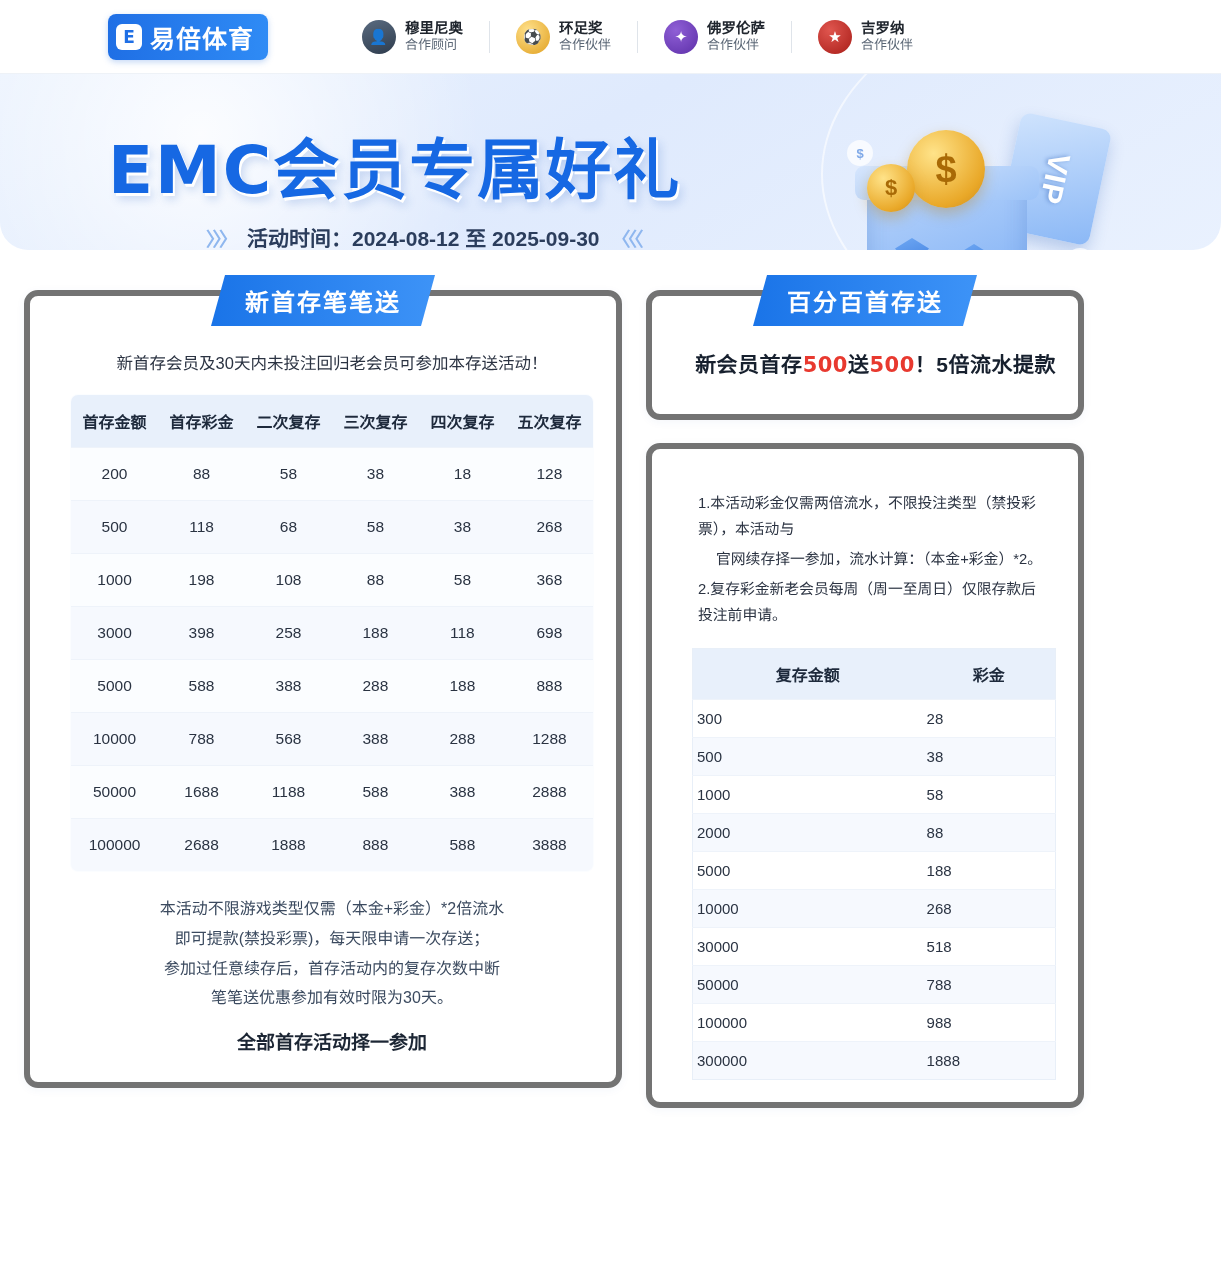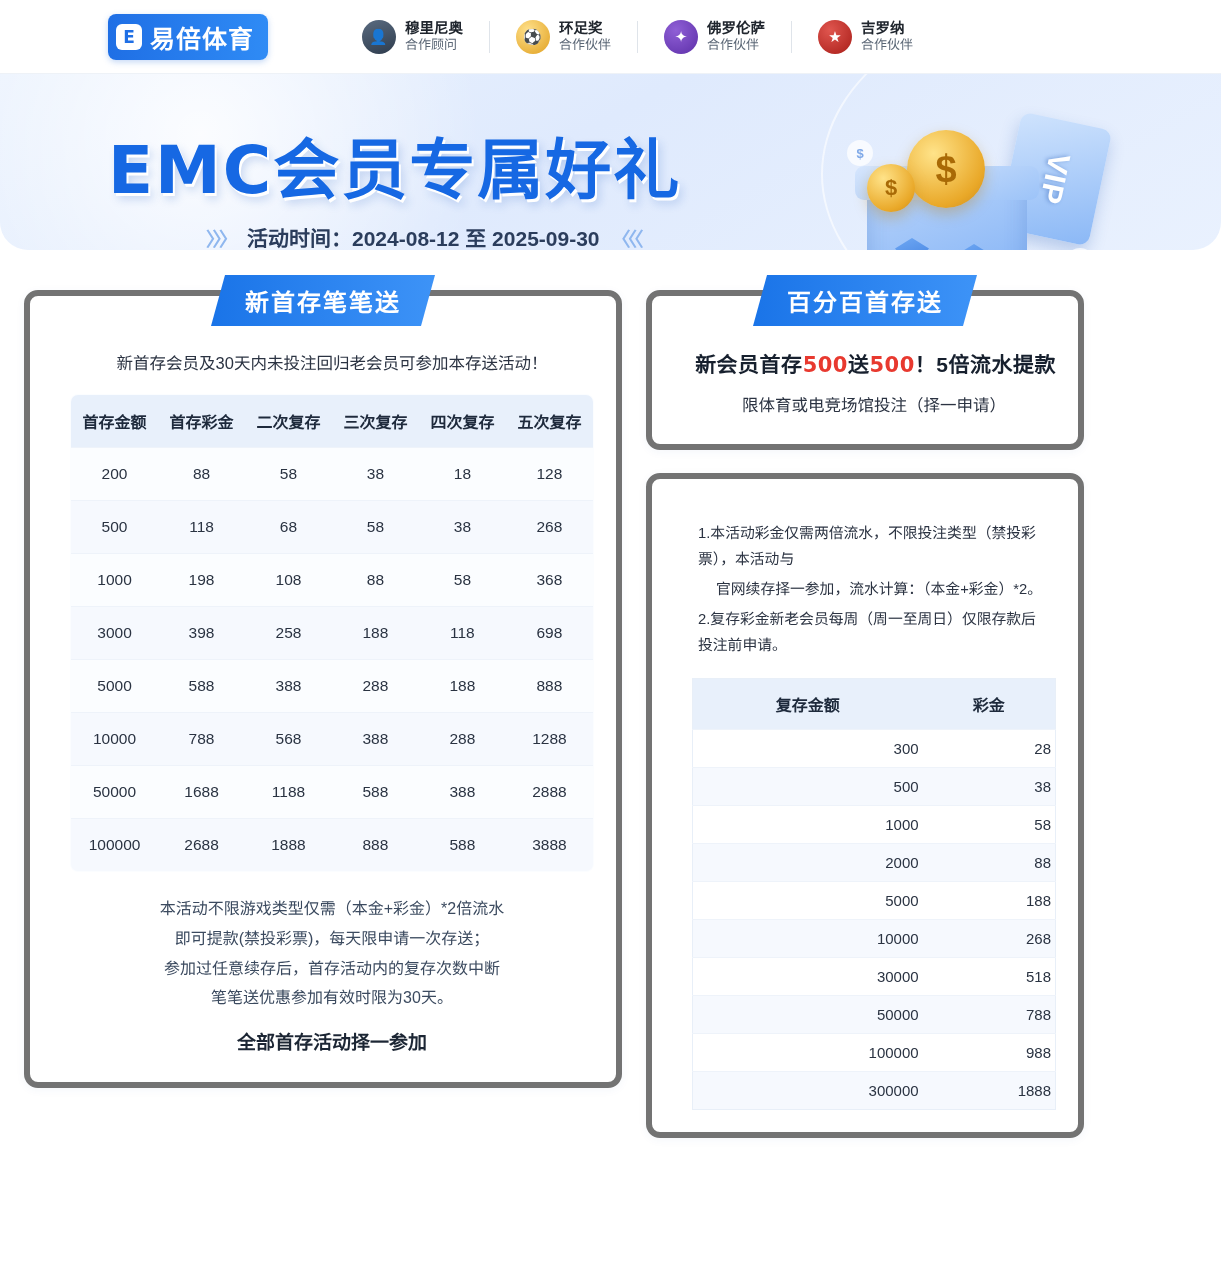--- a/index.html
+++ b/index.html
@@ -259,21 +259,21 @@
   }
   .rules p { margin-bottom: 4px; }
   .rules .indent { padding-left: 18px; }
 
   table.grid2 { width: 100%; border-collapse: collapse; border:1px solid #e8eff8; }
   table.grid2 thead th {
     background: #e8f0fb; color: #1e2a3c; font-size: 16px; font-weight: 700;
     padding: 13px 4px; text-align: center;
   }
   table.grid2 tbody td {
-    text-align: right; font-size: 15px; color: #2a3342;
+    text-align: left; font-size: 15px; color: #2a3342;
     padding: 10px 4px; border-top: 1px solid #eef3fa;
   }
   table.grid2 tbody tr:nth-child(even) { background: #f6f9fe; }
 </style>
 </head>
 <body>
 
 <div class="page">
 
   <div class="topbar">
@@ -445,21 +445,20 @@
       </div>
     </div>
 
     <div class="col-right">
 
       <div class="panel">
         <div class="ribbon">百分百首存送</div>
         <div class="hl">
           <span>新会员首存</span><span class="red">500</span><span>送</span><span class="red">500</span><span>！5倍流水提款</span>
         </div>
-        <div class="sub-note">限体育或电竞场馆投注（择一申请）</div>
       </div>
 
       <div class="panel">
         <div class="rules">
           <p>1.本活动彩金仅需两倍流水，不限投注类型（禁投彩票），本活动与</p>
           <p class="indent">官网续存择一参加，流水计算：（本金+彩金）*2。</p>
           <p>2.复存彩金新老会员每周（周一至周日）仅限存款后投注前申请。</p>
         </div>
 
         <table class="grid2">

